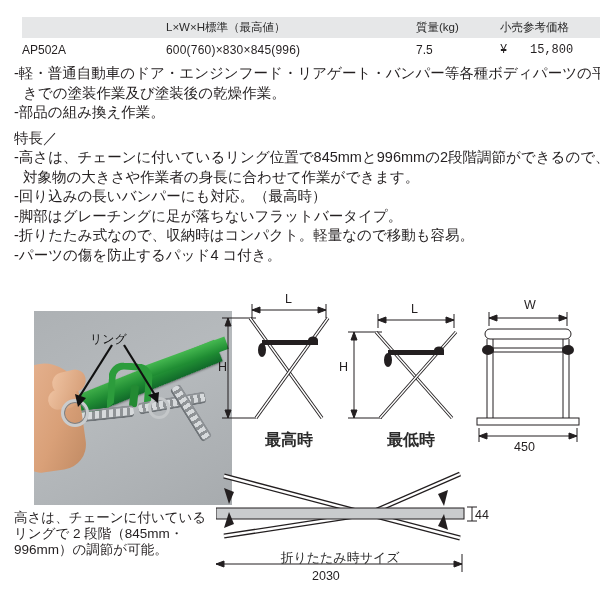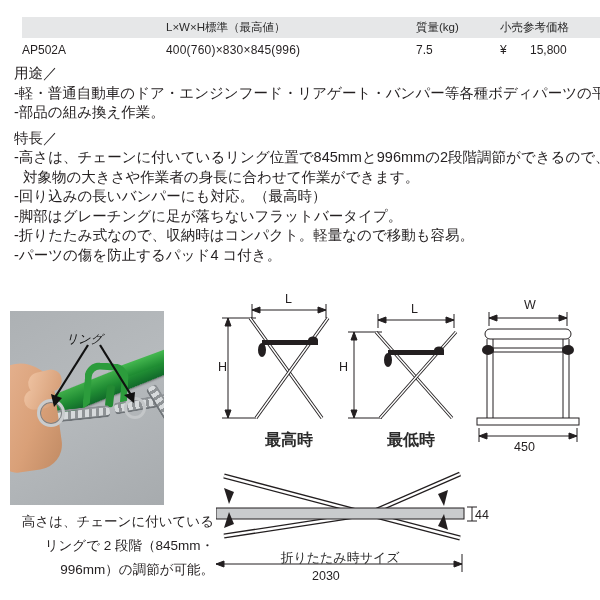--- a/index.html
+++ b/index.html
@@ -41,21 +41,21 @@
   }
   .body-cell {
     top: 40px;
     font-size: 12px;
     color: #231f20;
     line-height: 20px;
   }
   .c-model  { left: 22px; }
   .c-dims   { left: 166px; }
   .c-weight { left: 416px; }
-  .c-price  { left: 500px; }
+  .c-price  { left: 500px; font-family: Liberation Mono, monospace; }
   .body-cell.c-dims  { left: 166px; letter-spacing: .2px; }
   .body-cell.c-price { left: 500px; }
   .yen-sym { display: inline-block; width: 30px; }
 
   
   #description {
     position: absolute;
     left: 14px; top: 64px;
     width: 586px;
   }
@@ -70,22 +70,22 @@
     line-height: 19.5px;
     margin: 0;
     white-space: nowrap;
   }
   .txt-line.indent { padding-left: 9px; }
   .gap { height: 6px; }
 
   
   #photo-block {
     position: absolute;
-    left: 10px; top: 311px;
-    width: 154px; height: 194px; font-style: italic;
+    left: 34px; top: 311px;
+    width: 198px; height: 194px;
   }
   .photo-bg {
     position: absolute;
     inset: 0;
     background: linear-gradient(150deg, #adb1b4 0%, #b6babd 45%, #a7abae 100%);
     overflow: hidden;
   }
   
   .green-bar {
     position: absolute;
@@ -173,23 +173,22 @@
     color: #111;
     white-space: nowrap;
   }
   .arrow-svg { position: absolute; left: 0; top: 0; width: 174px; height: 194px; }
 
   .photo-caption {
     position: absolute;
     left: 14px; top: 510px;
     width: 200px;
     font-size: 13.5px;
-    line-height: 24px;
+    line-height: 16px;
     color: #231f20;
-    text-align: right;
   }
 
   
   #diagram-area {
     position: absolute;
     left: 216px; top: 296px;
     width: 384px; height: 300px;
   }
   .diagram-label {
     position: absolute;
@@ -211,28 +210,28 @@
 
 <div id="spec-table">
   <div class="spec-head-band"></div>
 
   <div class="spec-cell head-cell c-model"></div>
   <div class="spec-cell head-cell c-dims">L×W×H標準（最高値）</div>
   <div class="spec-cell head-cell c-weight">質量(kg)</div>
   <div class="spec-cell head-cell c-price">小売参考価格</div>
 
   <div class="spec-cell body-cell c-model">AP502A</div>
-  <div class="spec-cell body-cell c-dims">400(760)×830×845(996)</div>
+  <div class="spec-cell body-cell c-dims">600(760)×830×845(996)</div>
   <div class="spec-cell body-cell c-weight">7.5</div>
   <div class="spec-cell body-cell c-price"><span class="yen-sym">¥</span><span>15,800</span></div>
 </div>
 
 <div id="description">
-  <p class="sec-title">用途／</p>
   <p class="txt-line">-軽・普通自動車のドア・エンジンフード・リアゲート・バンパー等各種ボディパーツの平置</p>
+  <p class="txt-line indent">きでの塗装作業及び塗装後の乾燥作業。</p>
   <p class="txt-line">-部品の組み換え作業。</p>
   <div class="gap"></div>
   <p class="sec-title">特長／</p>
   <p class="txt-line">-高さは、チェーンに付いているリング位置で845mmと996mmの2段階調節ができるので、</p>
   <p class="txt-line indent">対象物の大きさや作業者の身長に合わせて作業ができます。</p>
   <p class="txt-line">-回り込みの長いバンパーにも対応。（最高時）</p>
   <p class="txt-line">-脚部はグレーチングに足が落ちないフラットバータイプ。</p>
   <p class="txt-line">-折りたたみ式なので、収納時はコンパクト。軽量なので移動も容易。</p>
   <p class="txt-line">-パーツの傷を防止するパッド4 コ付き。</p>
 </div>

